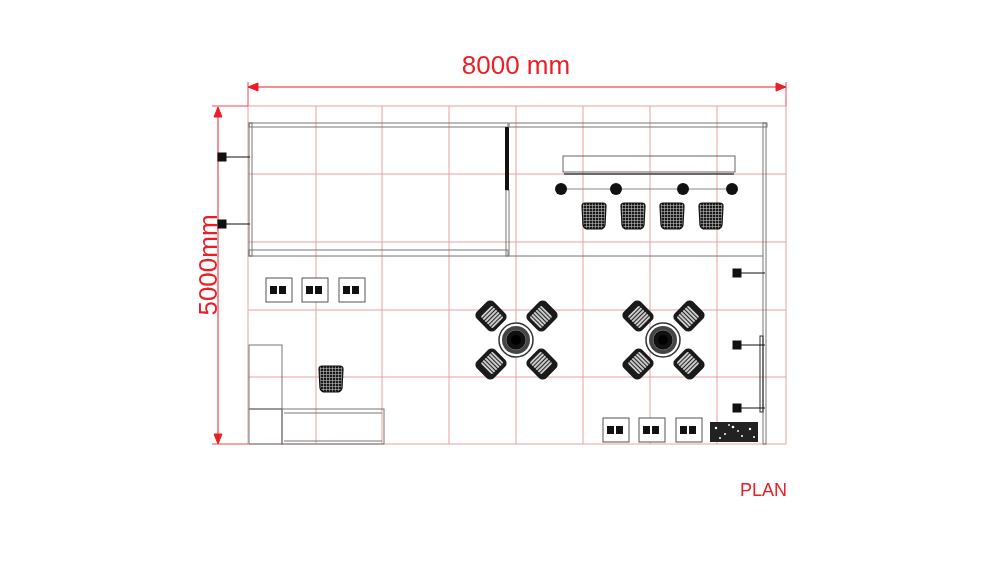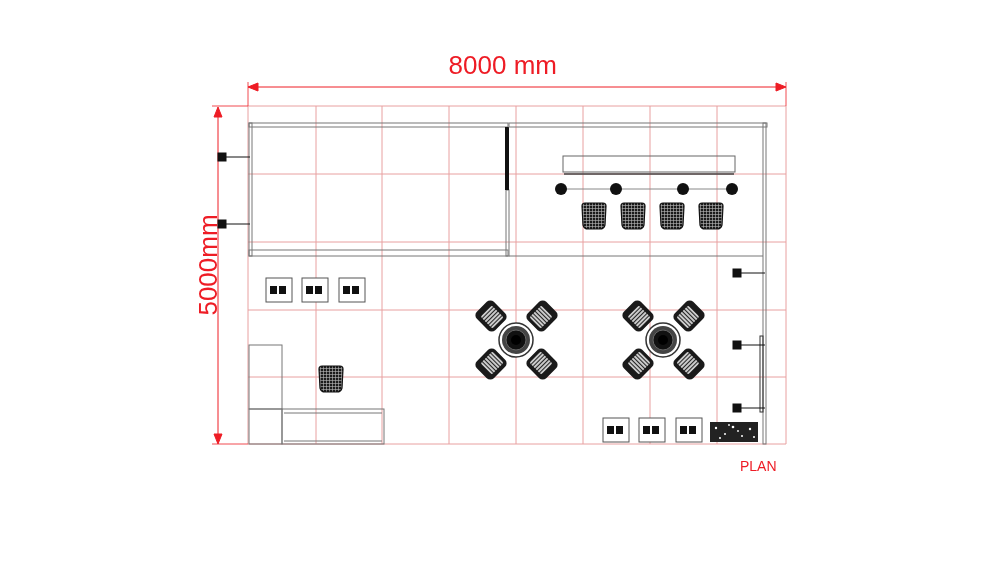--- a/index.html
+++ b/index.html
@@ -1,21 +1,21 @@
 <!DOCTYPE html>
 <html><head>
 <meta charset="utf-8">
 <style>
   html, body { margin: 0; padding: 0; background: #ffffff; }
   body { width: 1000px; height: 563px; position: relative; overflow: hidden; font-family: "Liberation Sans", sans-serif; }
   #plan { position: absolute; left: 0; top: 0; width: 1000px; height: 563px; }
   .dim-label { position: absolute; color: #ee1c25; font-family: "Liberation Sans", sans-serif; }
-  #width-label { left: 417px; top: 50px; width: 140px; text-align: right; font-size: 26px; }
+  #width-label { left: 446px; top: 50px; width: 140px; text-align: center; font-size: 26px; }
   #height-label { left: 148px; top: 250px; width: 120px; text-align: center; font-size: 26px; transform: rotate(-90deg); transform-origin: 60px 15px; }
-  #plan-label { left: 740px; top: 458px; font-size: 14px; }
+  #plan-label { left: 740px; top: 480px; font-size: 18px; }
 </style>
 </head>
 <body>
 
 <svg id="plan" viewBox="0 0 1000 563" xmlns="http://www.w3.org/2000/svg">
   <defs>
     <pattern id="mesh" width="3" height="3" patternUnits="userSpaceOnUse">
       <rect width="3" height="3" fill="#1a1a1a"></rect>
       <path d="M0 1.5 H3 M1.5 0 V3" stroke="#bbbbbb" stroke-width="0.6"></path>
     </pattern>

